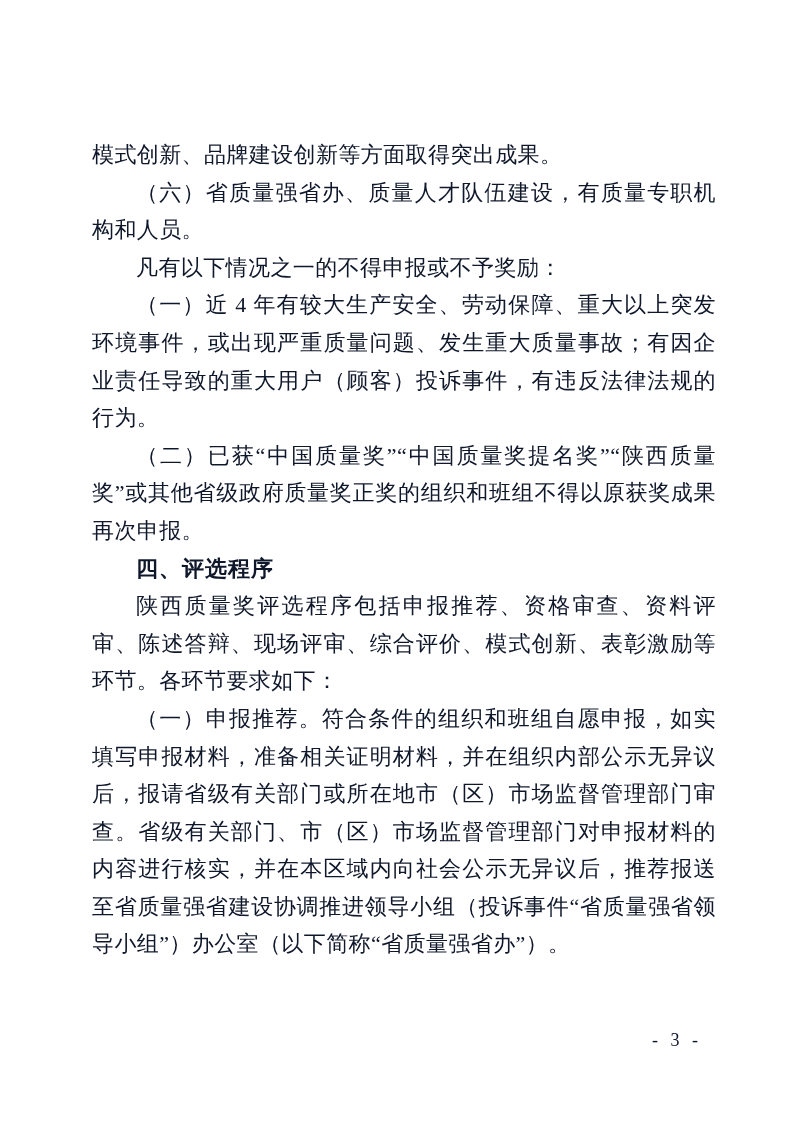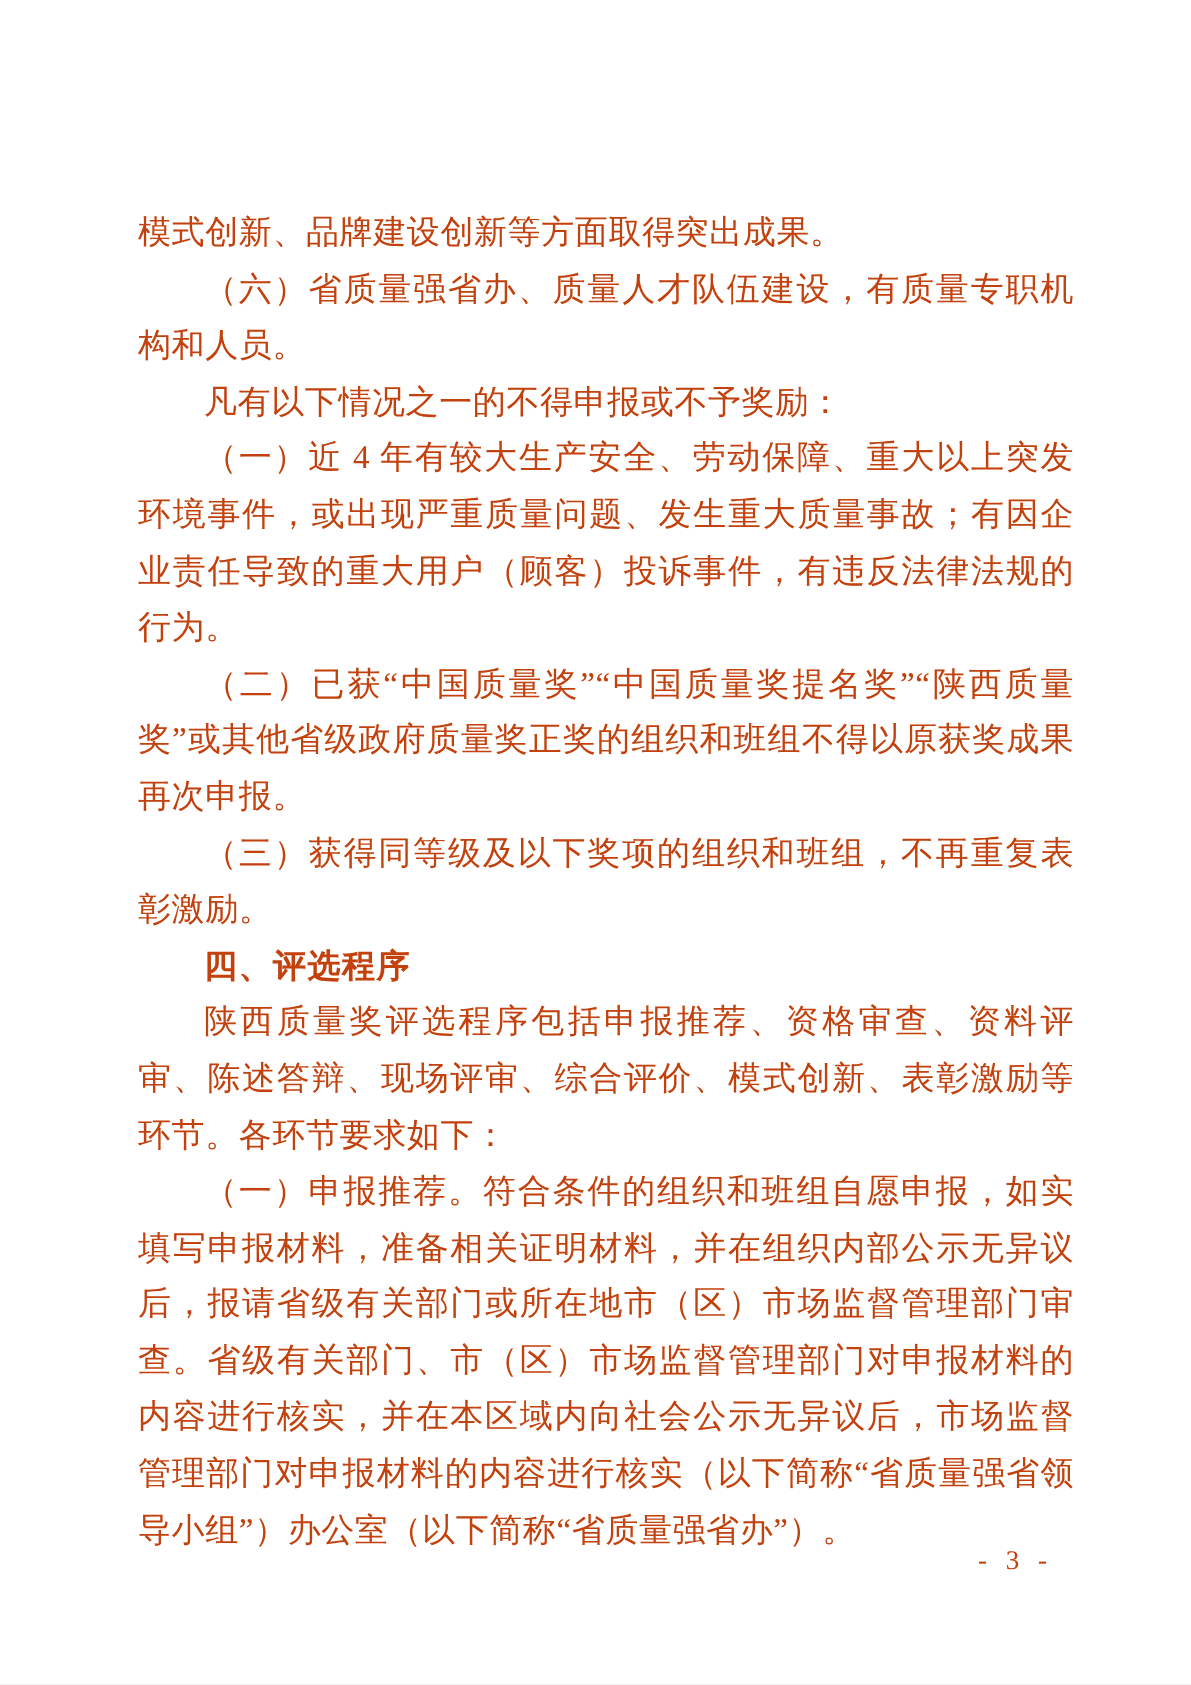--- a/index.html
+++ b/index.html
@@ -8,21 +8,21 @@
     background: #e8e8e8;
   }
   .page {
     position: relative;
     width: 794px;
     height: 1123px;
     margin: 0 auto;
     background: #ffffff;
     overflow: hidden;
     font-family: "Liberation Serif", serif;
-    color: #c2410c;
+    color: #0f172a;
   }
   .content {
     position: absolute;
     left: 92px;
     top: 136px;
     width: 624px;
   }
   .content p {
     margin: 0;
     padding: 0;
@@ -54,20 +54,19 @@
 </head>
 <body>
 
 <div class="page">
   <div class="content">
     <p>模式创新、品牌建设创新等方面取得突出成果。</p>
     <p class="indent">（六）省质量强省办、质量人才队伍建设，有质量专职机构和人员。</p>
     <p class="indent">凡有以下情况之一的不得申报或不予奖励：</p>
     <p class="indent">（一）近 4 年有较大生产安全、劳动保障、重大以上突发环境事件，或出现严重质量问题、发生重大质量事故；有因企业责任导致的重大用户（顾客）投诉事件，有违反法律法规的行为。</p>
     <p class="indent">（二）已获“中国质量奖”“中国质量奖提名奖”“陕西质量奖”或其他省级政府质量奖正奖的组织和班组不得以原获奖成果再次申报。</p>
-    <p class="indent">（三）获得同等级及以下奖项的组织和班组，不再重复表彰激励。</p>
     <p class="indent heading">四、评选程序</p>
     <p class="indent">陕西质量奖评选程序包括申报推荐、资格审查、资料评审、陈述答辩、现场评审、综合评价、模式创新、表彰激励等环节。各环节要求如下：</p>
-    <p class="indent">（一）申报推荐。符合条件的组织和班组自愿申报，如实填写申报材料，准备相关证明材料，并在组织内部公示无异议后，报请省级有关部门或所在地市（区）市场监督管理部门审查。省级有关部门、市（区）市场监督管理部门对申报材料的内容进行核实，并在本区域内向社会公示无异议后，市场监督管理部门对申报材料的内容进行核实（以下简称“省质量强省领导小组”）办公室（以下简称“省质量强省办”）。</p>
+    <p class="indent">（一）申报推荐。符合条件的组织和班组自愿申报，如实填写申报材料，准备相关证明材料，并在组织内部公示无异议后，报请省级有关部门或所在地市（区）市场监督管理部门审查。省级有关部门、市（区）市场监督管理部门对申报材料的内容进行核实，并在本区域内向社会公示无异议后，推荐报送至省质量强省建设协调推进领导小组（投诉事件“省质量强省领导小组”）办公室（以下简称“省质量强省办”）。</p>
   </div>
 
   <div class="footer">- 3 -</div>
 </div>
 
 </body></html>

